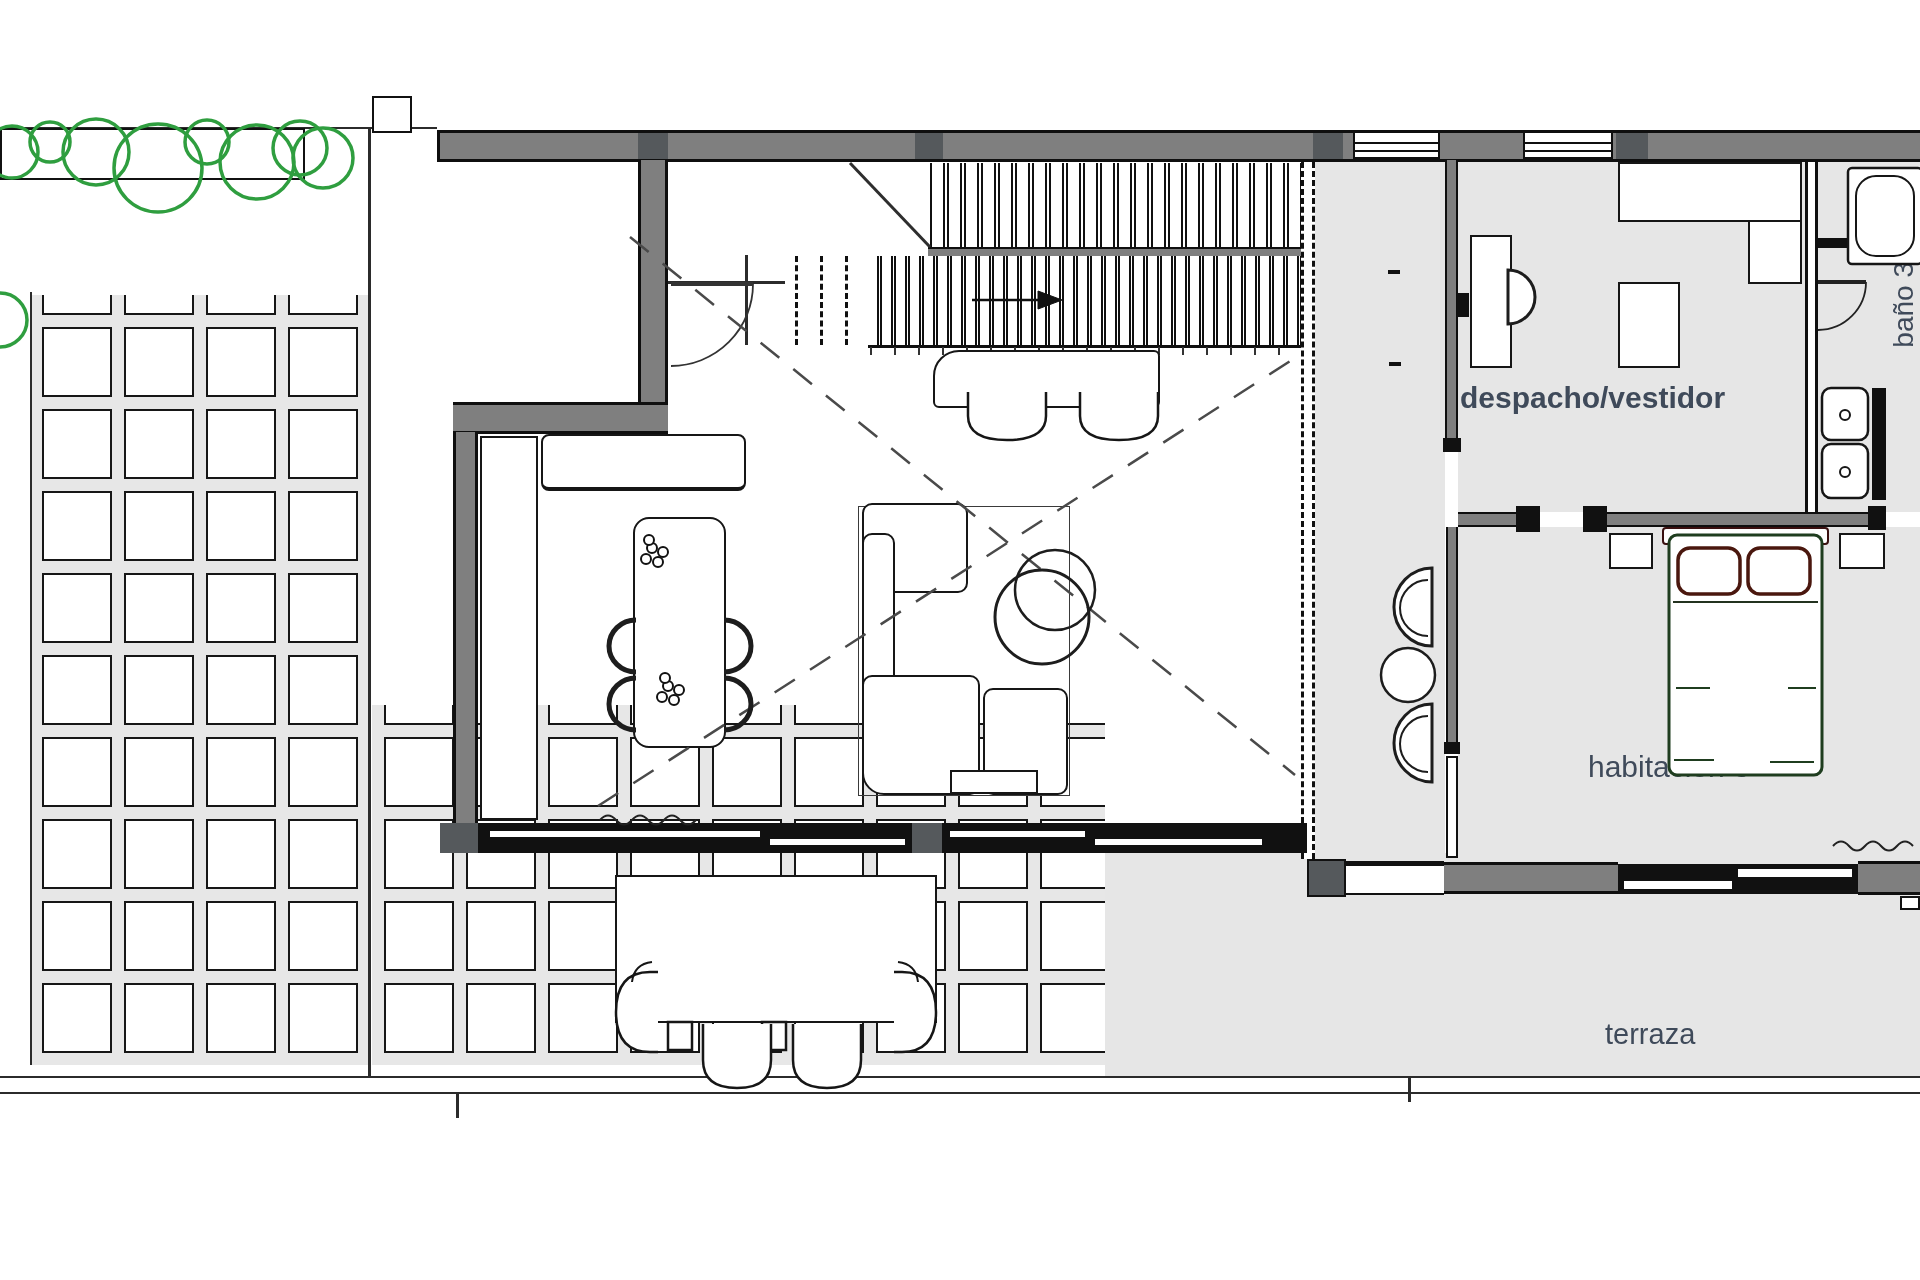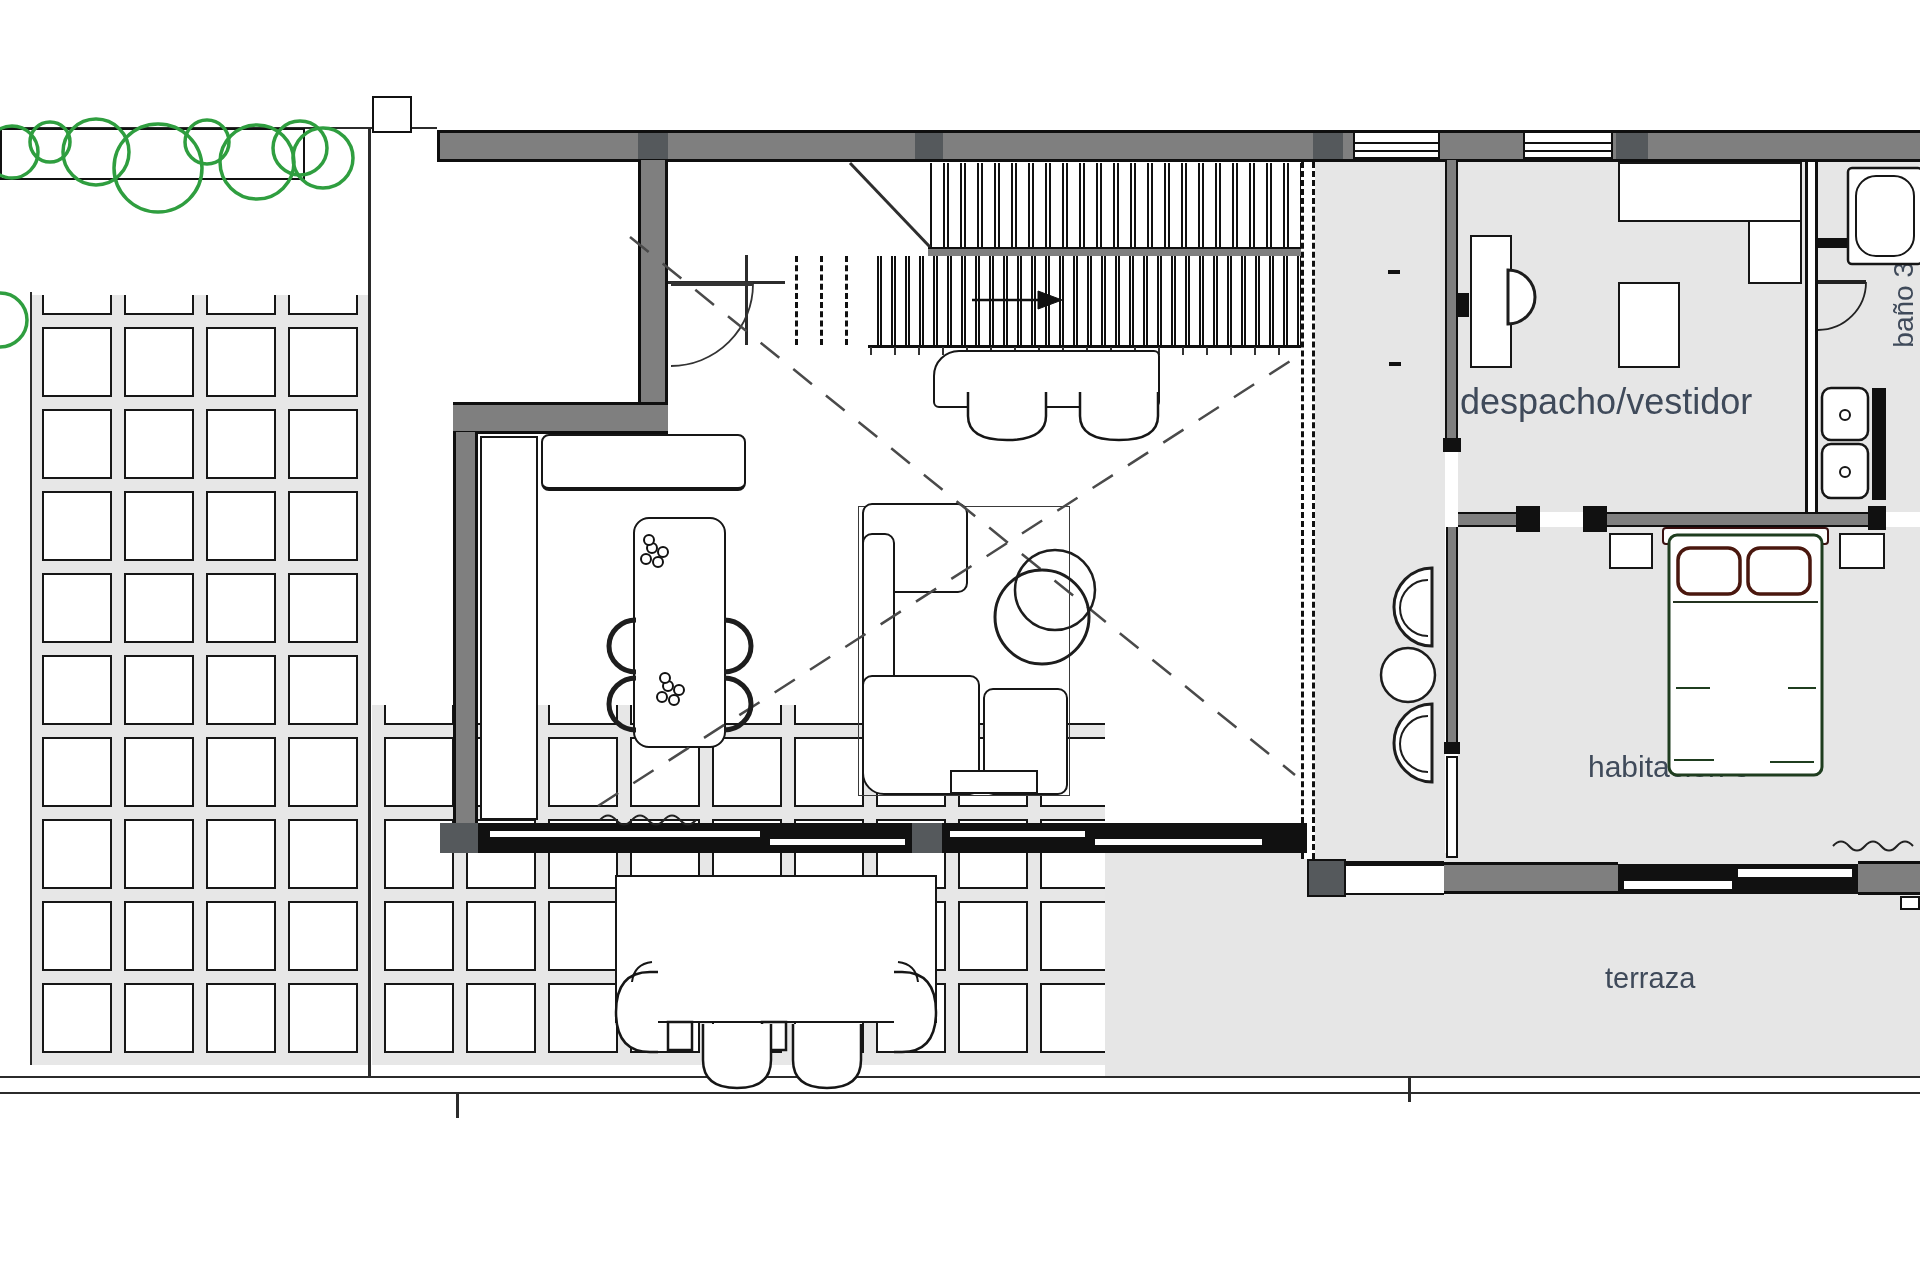--- a/index.html
+++ b/index.html
@@ -134,23 +134,23 @@
   <div class="abs furn" style="left:1748px;top:220px;width:54px;height:64px;border-width:2px;"></div>
 
   <div class="abs furn" style="left:1609px;top:533px;width:44px;height:36px;border-width:2px;"></div>
   <div class="abs furn" style="left:1839px;top:533px;width:46px;height:36px;border-width:2px;"></div>
 
   <div class="abs furn" style="left:615px;top:875px;width:322px;height:148px;"></div>
 
   <div class="abs blackbar" style="left:1388px;top:270px;width:12px;height:4px;"></div>
   <div class="abs blackbar" style="left:1389px;top:362px;width:12px;height:4px;"></div>
 
-  <div class="abs lbl" style="left:1460px;top:381px;font-size:36px;">despacho/vestidor</div>
+  <div class="abs lbl" style="left:1460px;top:381px;font-size:30px;font-weight:bold;">despacho/vestidor</div>
   <div class="abs lbl" style="left:1588px;top:750px;font-size:30px;">habitación 3</div>
-  <div class="abs lbl" style="left:1605px;top:962px;font-size:29px;">terraza</div>
+  <div class="abs lbl" style="left:1605px;top:1018px;font-size:29px;">terraza</div>
   <div class="abs lbl" style="left:1888px;top:262px;font-size:28px;writing-mode:vertical-rl;transform:rotate(180deg);">baño 3</div>
 
   <svg width="1920" height="1280" viewBox="0 0 1920 1280" style="position:absolute;left:0;top:0;" xmlns="http://www.w3.org/2000/svg">
 
     <g stroke="#2f9e3f" stroke-width="3.5" fill="none">
       <circle cx="12" cy="152" r="26"></circle>
       <circle cx="50" cy="142" r="20"></circle>
       <circle cx="96" cy="152" r="33"></circle>
       <circle cx="158" cy="168" r="44"></circle>
       <circle cx="207" cy="142" r="22"></circle>

